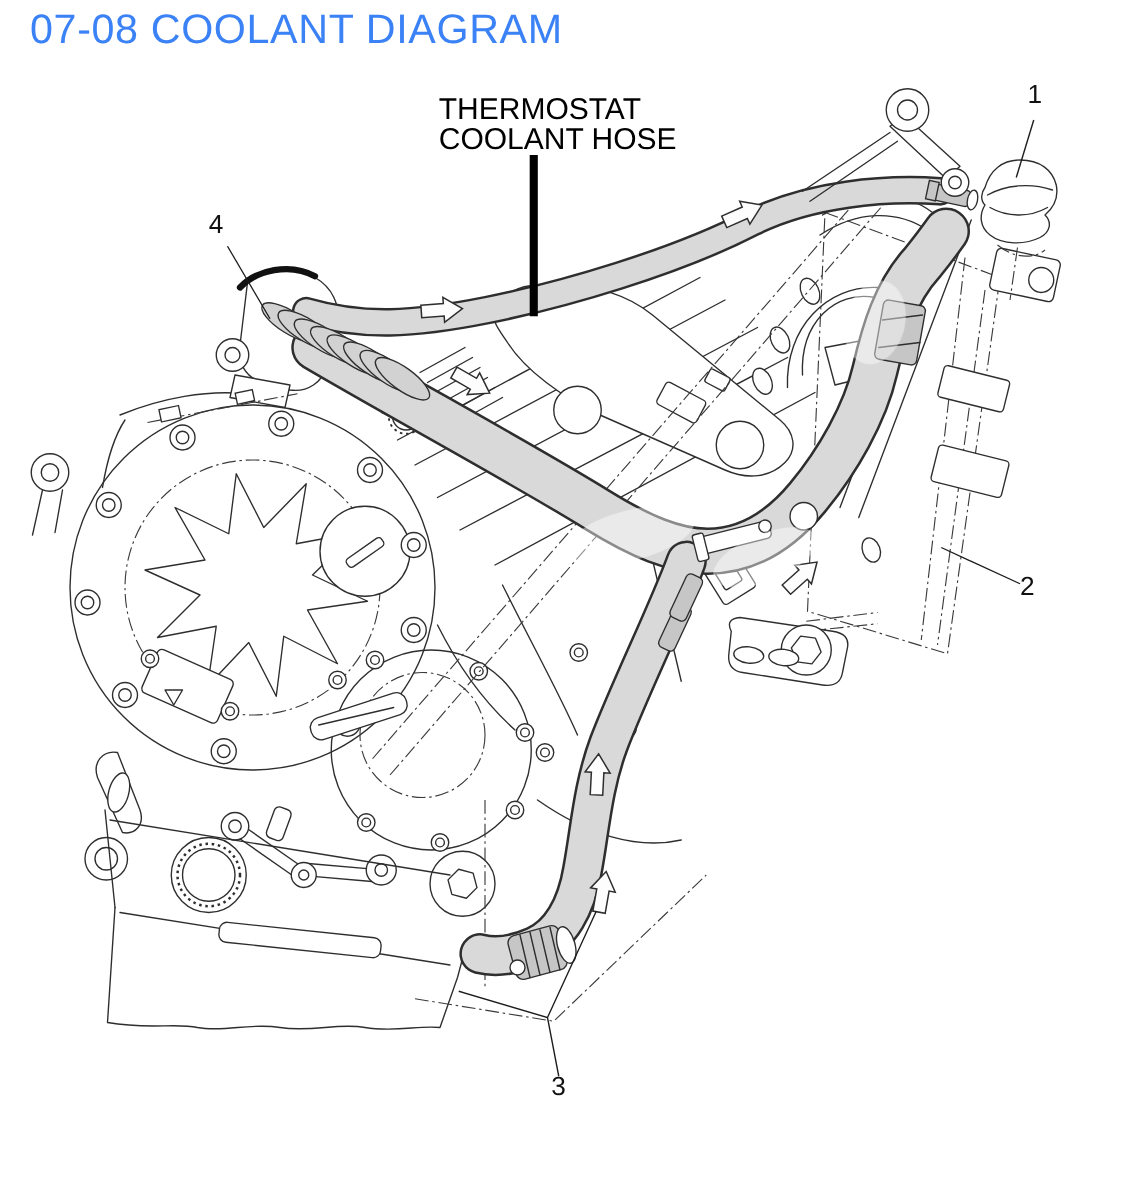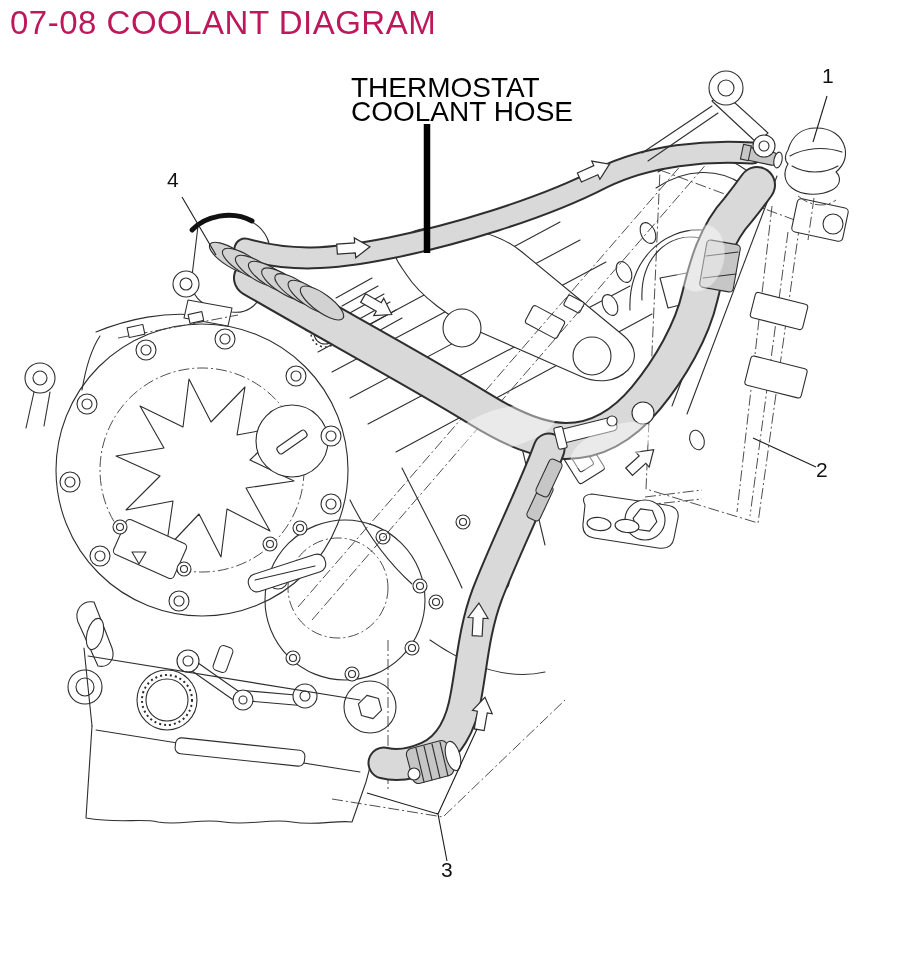--- a/index.html
+++ b/index.html
@@ -1,19 +1,19 @@
 <!DOCTYPE html>
 <html><head>
 <meta charset="utf-8">
 <style>
   html,body{margin:0;padding:0;background:#fff;}
   .stage{position:relative;width:911px;height:957px;background:#ffffff;
          font-family:"Liberation Sans",sans-serif;overflow:hidden;color:#000;}
-  .title{position:absolute;left:10px;top:4px;font-size:33px;letter-spacing:.5px;color:#be185d;white-space:nowrap;}
-  .ann{position:absolute;left:351px;top:76px;font-size:28px;line-height:24px;color:#000;}
+  .title{position:absolute;left:24px;top:4px;font-size:33px;letter-spacing:.5px;color:#3b82f6;white-space:nowrap;}
+  .ann{position:absolute;left:351px;top:76px;font-size:24px;line-height:24px;color:#000;}
   .num{position:absolute;font-size:21px;color:#111;}
   .num1{left:822px;top:64px;}
   .num2{left:816px;top:458px;}
   .num3{left:441px;top:858px;}
   .num4{left:167px;top:168px;}
   svg.fig{position:absolute;left:0;top:0;}
   
   .s{fill:none;stroke:#2e2e2e;stroke-width:1.1;stroke-linecap:round;stroke-linejoin:round;}
   .w{fill:#ffffff;stroke:#2e2e2e;stroke-width:1.1;stroke-linejoin:round;}
   .dd{fill:none;stroke:#3a3a3a;stroke-width:.9;stroke-dasharray:11 3 2 3;}

